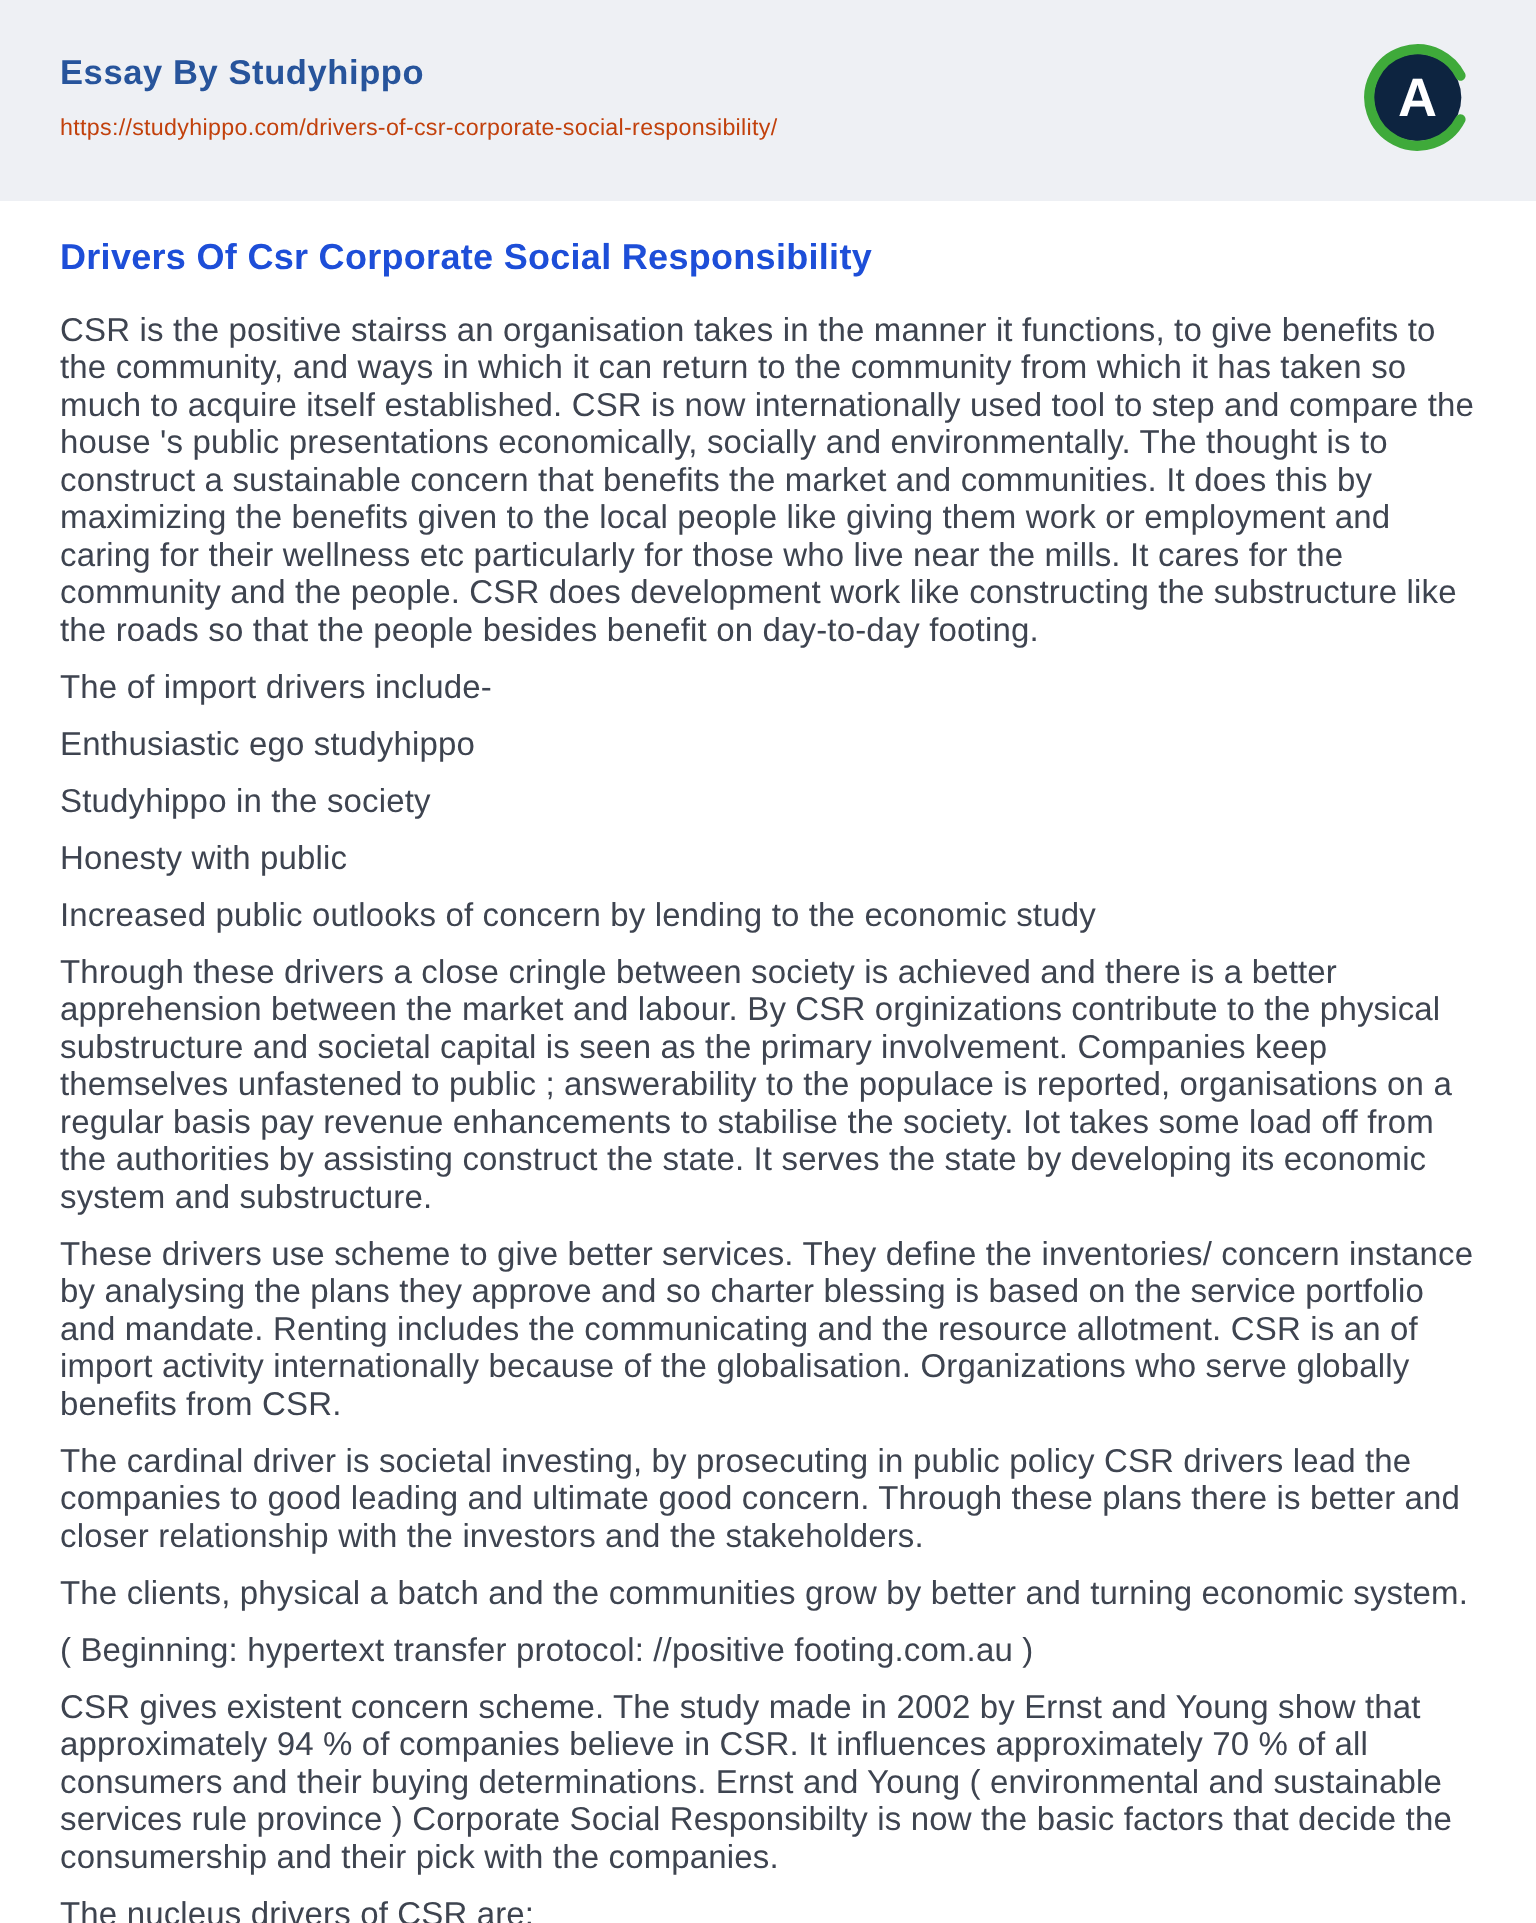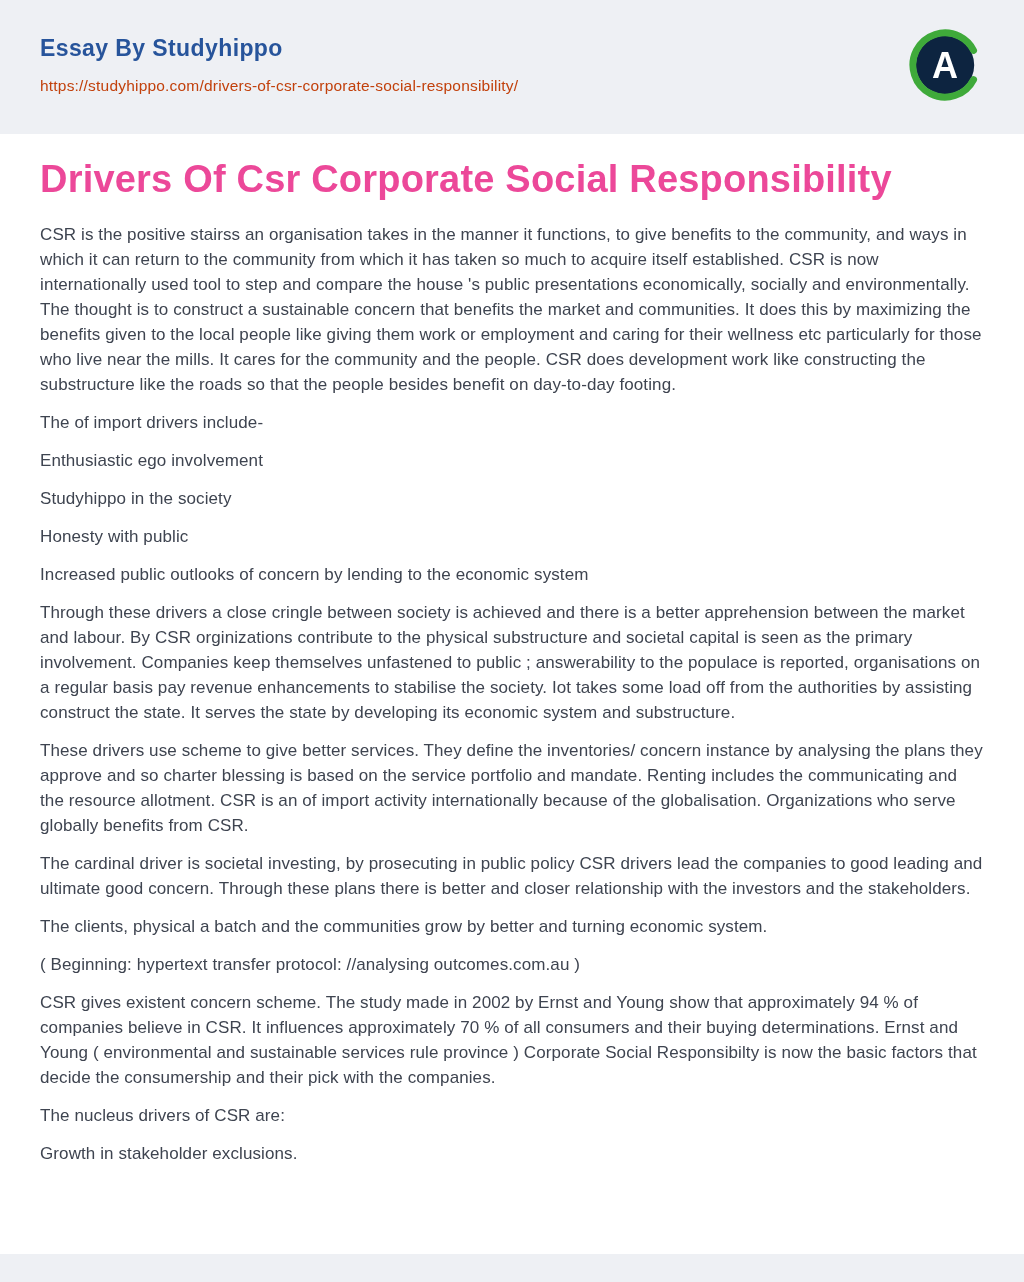--- a/index.html
+++ b/index.html
@@ -37,29 +37,29 @@
     font-size: 15.5px;
     text-decoration: none;
     letter-spacing: 0.2px;
   }
   .logo { width: 74px; height: 74px; flex: 0 0 auto; margin-right: 4px; }
   .main {
     flex: 1;
     padding: 24px 40px 30px 40px;
   }
   .title {
-    color: #ec4899;
-    font-size: 38px;
+    color: #1d4ed8;
+    font-size: 24px;
     font-weight: 800;
     letter-spacing: 0.2px;
     margin-bottom: 21px;
   }
   .para {
     color: #3e4450;
-    font-size: 17px;
+    font-size: 22px;
     line-height: 25px;
     letter-spacing: 0.1px;
     margin-bottom: 13px;
   }
   .footer-strip {
     background: #eef0f4;
     height: 28px;
     width: 100%;
   }
 </style>
@@ -79,29 +79,29 @@
         <circle cx="38" cy="38" r="33" fill="none" stroke="#3faa3a" stroke-width="7" stroke-dasharray="176 32" stroke-linecap="round" transform="rotate(27 38 38)"></circle>
         <text x="38" y="51" text-anchor="middle" font-size="37" font-weight="bold" font-family="Liberation Sans, sans-serif" fill="#ffffff">A</text>
       </svg>
     </div>
   </header>
 
   <main class="main">
     <h1 class="title">Drivers Of Csr Corporate Social Responsibility</h1>
     <p class="para">CSR is the positive stairss an organisation takes in the manner it functions, to give benefits to the community, and ways in which it can return to the community from which it has taken so much to acquire itself established. CSR is now internationally used tool to step and compare the house 's public presentations economically, socially and environmentally. The thought is to construct a sustainable concern that benefits the market and communities. It does this by maximizing the benefits given to the local people like giving them work or employment and caring for their wellness etc particularly for those who live near the mills. It cares for the community and the people. CSR does development work like constructing the substructure like the roads so that the people besides benefit on day-to-day footing.</p>
     <p class="para">The of import drivers include-</p>
-    <p class="para">Enthusiastic ego involvement</p>
+    <p class="para">Enthusiastic ego studyhippo</p>
     <p class="para">Studyhippo in the society</p>
     <p class="para">Honesty with public</p>
-    <p class="para">Increased public outlooks of concern by lending to the economic system</p>
+    <p class="para">Increased public outlooks of concern by lending to the economic study</p>
     <p class="para">Through these drivers a close cringle between society is achieved and there is a better apprehension between the market and labour. By CSR orginizations contribute to the physical substructure and societal capital is seen as the primary involvement. Companies keep themselves unfastened to public ; answerability to the populace is reported, organisations on a regular basis pay revenue enhancements to stabilise the society. Iot takes some load off from the authorities by assisting construct the state. It serves the state by developing its economic system and substructure.</p>
     <p class="para">These drivers use scheme to give better services. They define the inventories/ concern instance by analysing the plans they approve and so charter blessing is based on the service portfolio and mandate. Renting includes the communicating and the resource allotment. CSR is an of import activity internationally because of the globalisation. Organizations who serve globally benefits from CSR.</p>
     <p class="para">The cardinal driver is societal investing, by prosecuting in public policy CSR drivers lead the companies to good leading and ultimate good concern. Through these plans there is better and closer relationship with the investors and the stakeholders.</p>
     <p class="para">The clients, physical a batch and the communities grow by better and turning economic system.</p>
-    <p class="para">( Beginning: hypertext transfer protocol: //analysing outcomes.com.au )</p>
+    <p class="para">( Beginning: hypertext transfer protocol: //positive footing.com.au )</p>
     <p class="para">CSR gives existent concern scheme. The study made in 2002 by Ernst and Young show that approximately 94 % of companies believe in CSR. It influences approximately 70 % of all consumers and their buying determinations. Ernst and Young ( environmental and sustainable services rule province ) Corporate Social Responsibilty is now the basic factors that decide the consumership and their pick with the companies.</p>
     <p class="para">The nucleus drivers of CSR are:</p>
     <p class="para">Growth in stakeholder exclusions.</p>
   </main>
 
   <div class="footer-strip"></div>
 
 </div>
 
 </body></html>

